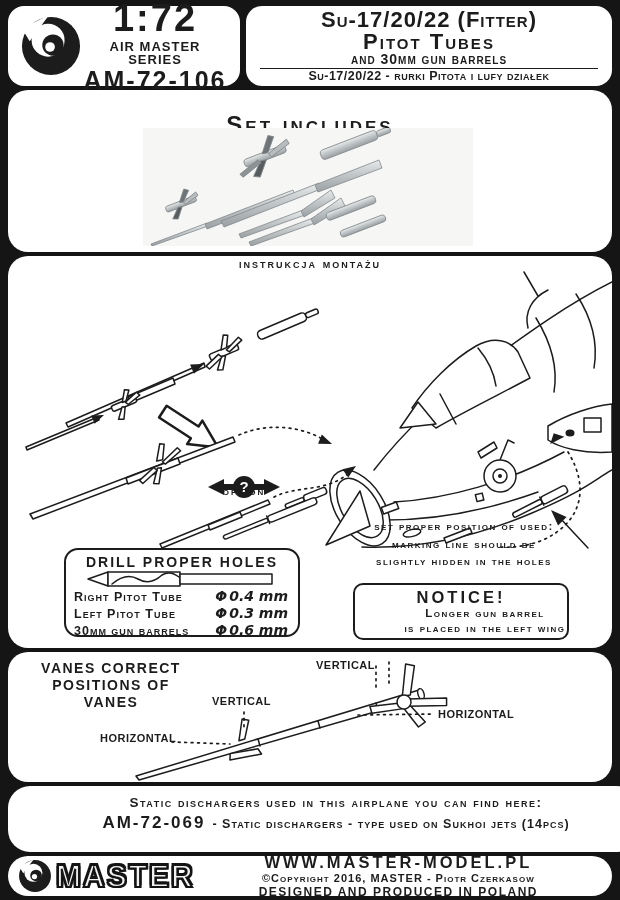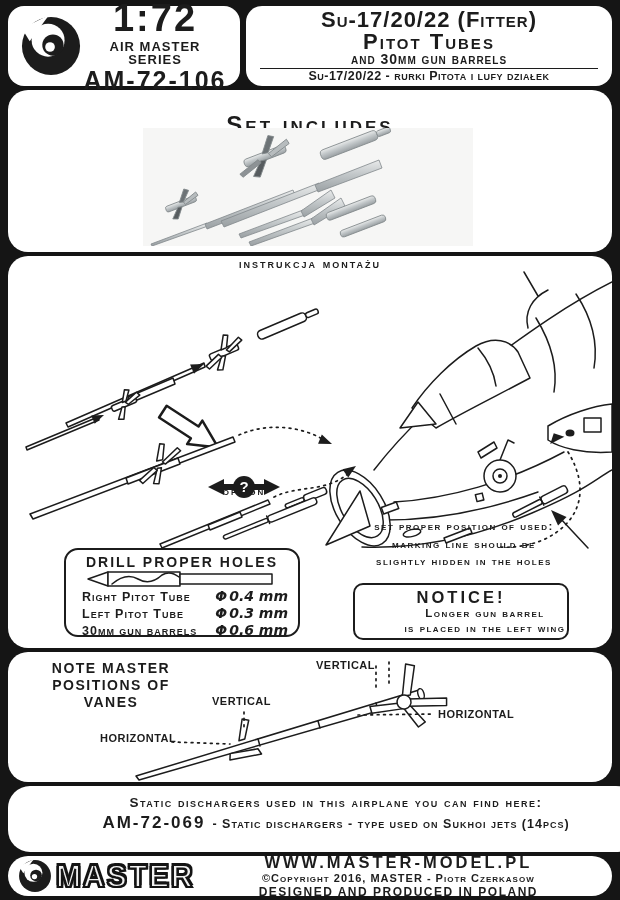--- a/index.html
+++ b/index.html
@@ -30,21 +30,21 @@
   #footer-box{left:8px;top:856px;width:604px;height:40px;border-radius:20px;display:flex;align-items:center;padding:0 10px;box-sizing:border-box;}
   .sec-title{font-size:24px;font-weight:800;letter-spacing:3px;line-height:26px;}
   .sec-sub{font-size:13.5px;font-weight:700;letter-spacing:2px;line-height:15px;}
   
   #photo{position:absolute;left:135px;top:38px;width:330px;height:118px;background:#f6f6f5;}
   
   #guns-note{left:330px;top:262px;width:252px;font-size:11.5px;font-weight:700;letter-spacing:1.5px;line-height:17.5px;text-align:center;}
   #option-label{left:202px;top:229px;width:68px;text-align:center;font-size:11px;font-weight:700;letter-spacing:2px;}
   #drill-box{left:56px;top:292px;width:236px;height:89px;border:2.5px solid #1c1c1c;border-radius:14px;box-sizing:border-box;background:#fff;}
   #drill-box .dtitle{font-size:14px;font-weight:800;letter-spacing:2px;text-align:center;margin-top:4px;}
-  .drow{display:flex;align-items:baseline;padding:0 10px 0 16px;line-height:16px;}
+  .drow{display:flex;align-items:baseline;padding:0 10px 0 8px;line-height:16px;}
   .dlabel{flex:1;font-size:12.5px;font-weight:700;letter-spacing:1px;}
   .phi{font-family:"DejaVu Sans",sans-serif;font-style:italic;font-size:14px;font-weight:600;margin-right:2px;}
   .dval{font-family:"DejaVu Sans",sans-serif;font-style:italic;font-size:14px;font-weight:600;}
   #notice-box{left:345px;top:327px;width:216px;height:57px;border:2.5px solid #1c1c1c;border-radius:10px;box-sizing:border-box;background:#fff;text-align:center;}
   #notice-box .ntitle{font-size:16.5px;font-weight:800;letter-spacing:3px;margin-top:3px;line-height:18px;}
   #notice-box .nline{font-size:11.5px;font-weight:700;letter-spacing:1.5px;line-height:14.5px;padding-left:48px;}
   
   #vanes-note{left:18px;top:8px;width:170px;text-align:center;font-size:14px;font-weight:800;letter-spacing:1.5px;line-height:17px;}
   .vlabel{position:absolute;font-size:11px;font-weight:800;letter-spacing:.5px;}
   
@@ -329,21 +329,21 @@
         <circle class="wfill" r="7"></circle>
       </g>
 
       <path class="dots" d="M 368 14 L 368 36"></path>
       <path class="dots" d="M 381 10 L 381 32"></path>
       <path class="dots" d="M 236 60 L 236 78"></path>
       <path class="dots" d="M 164 90 L 222 92"></path>
       <path class="dots" d="M 350 63 L 426 62"></path>
     </svg>
     <div class="abs" id="vanes-note">
-      <div>NOTE MASTER</div>
+      <div>VANES CORRECT</div>
       <div>POSITIONS OF VANES</div>
     </div>
     <div class="vlabel" style="left:308px;top:7px;">VERTICAL</div>
     <div class="vlabel" style="left:204px;top:43px;">VERTICAL</div>
     <div class="vlabel" style="left:92px;top:80px;">HORIZONTAL</div>
     <div class="vlabel" style="left:430px;top:56px;">HORIZONTAL</div>
   </div>
 
   <div class="panel" id="static-box">
     <div class="s1 sc">Static dischargers used in this airplane you can find here:</div>

